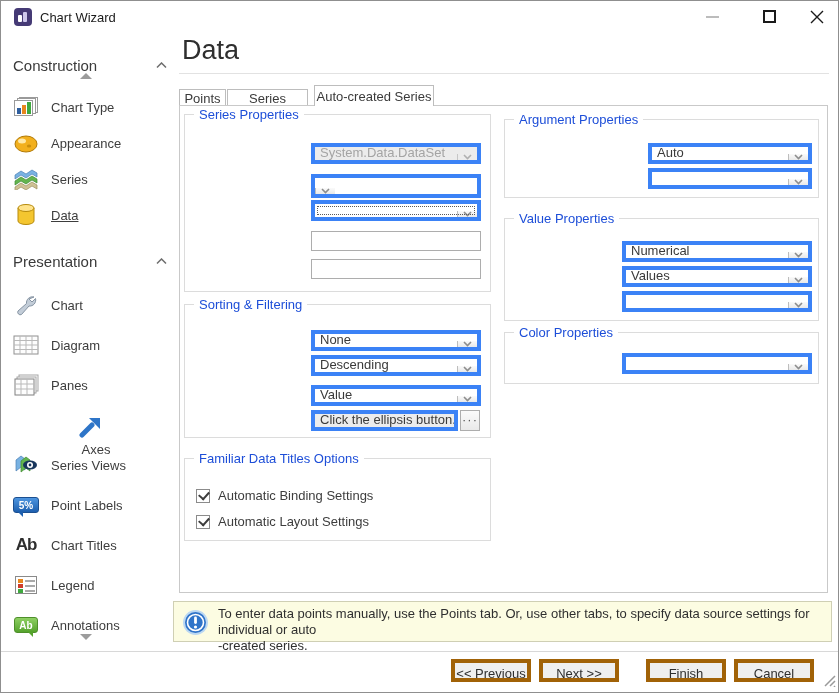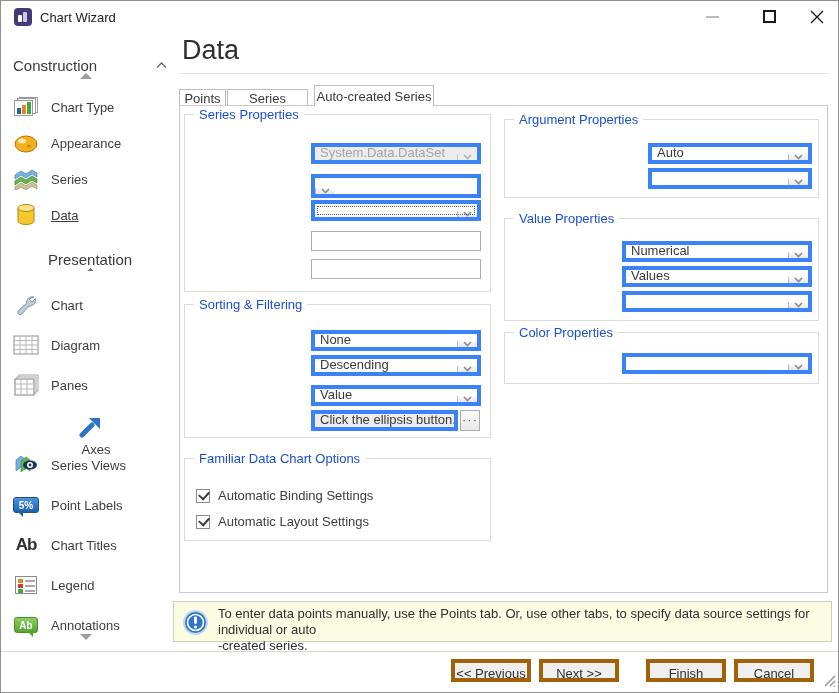--- a/index.html
+++ b/index.html
@@ -164,21 +164,21 @@
     <div class="nav-item active" style="top:169px;">
       <span class="nicon">
         <svg width="22" height="24">
           <path d="M3 5 L3 18 A8 3.5 0 0 0 19 18 L19 5 Z" fill="#f4c630" stroke="#b78a0b"></path>
           <ellipse cx="11" cy="5" rx="8" ry="3.5" fill="#ffe38a" stroke="#b78a0b"></ellipse>
         </svg>
       </span>
       <span class="nlabel">Data</span>
     </div>
 
-    <div class="nav-header" style="top:218px;flex-direction:column;">
+    <div class="nav-header" style="top:218px;">
       <span>Presentation</span>
       <svg width="11" height="7">
           <path d="M1 5.5 L5.5 1 L10 5.5" stroke="#6e6e6e" stroke-width="1.5" fill="none"></path>
         </svg>
     </div>
 
     <div class="nav-item" style="top:259px;">
       <span class="nicon">
         <svg width="24" height="22">
           <path d="M20 3 A6 6 0 0 0 12.5 9.5 L4 17 A2.6 2.6 0 0 0 7.5 20.5 L15 12 A6 6 0 0 0 21.5 4.5 L18 8 L15 5 Z" fill="#c3cdd8" stroke="#8593a2"></path>
@@ -350,21 +350,21 @@
   </div>
   <span class="flabel" style="left:193px; top:413px;">Data filters:</span>
   <div class="combo grayfield" style="left:310px; top:409px; width:147px;">
     <span class="cval">Click the ellipsis button...</span>
   </div>
   <div class="ellipsis-btn" style="left:459px; top:409px;">
     <span>···</span>
   </div>
 
   <div class="group" style="left:183px; top:457px; width:307px; height:83px;">
-    <span class="gtitle">Familiar Data Chart Options</span>
+    <span class="gtitle">Familiar Data Titles Options</span>
   </div>
   <div class="checkrow" style="left:195px; top:487px;">
     <span class="checkbox checked"></span>
     <span>Automatic Binding Settings</span>
   </div>
   <div class="checkrow" style="left:195px; top:513px;">
     <span class="checkbox checked"></span>
     <span>Automatic Layout Settings</span>
   </div>
 

